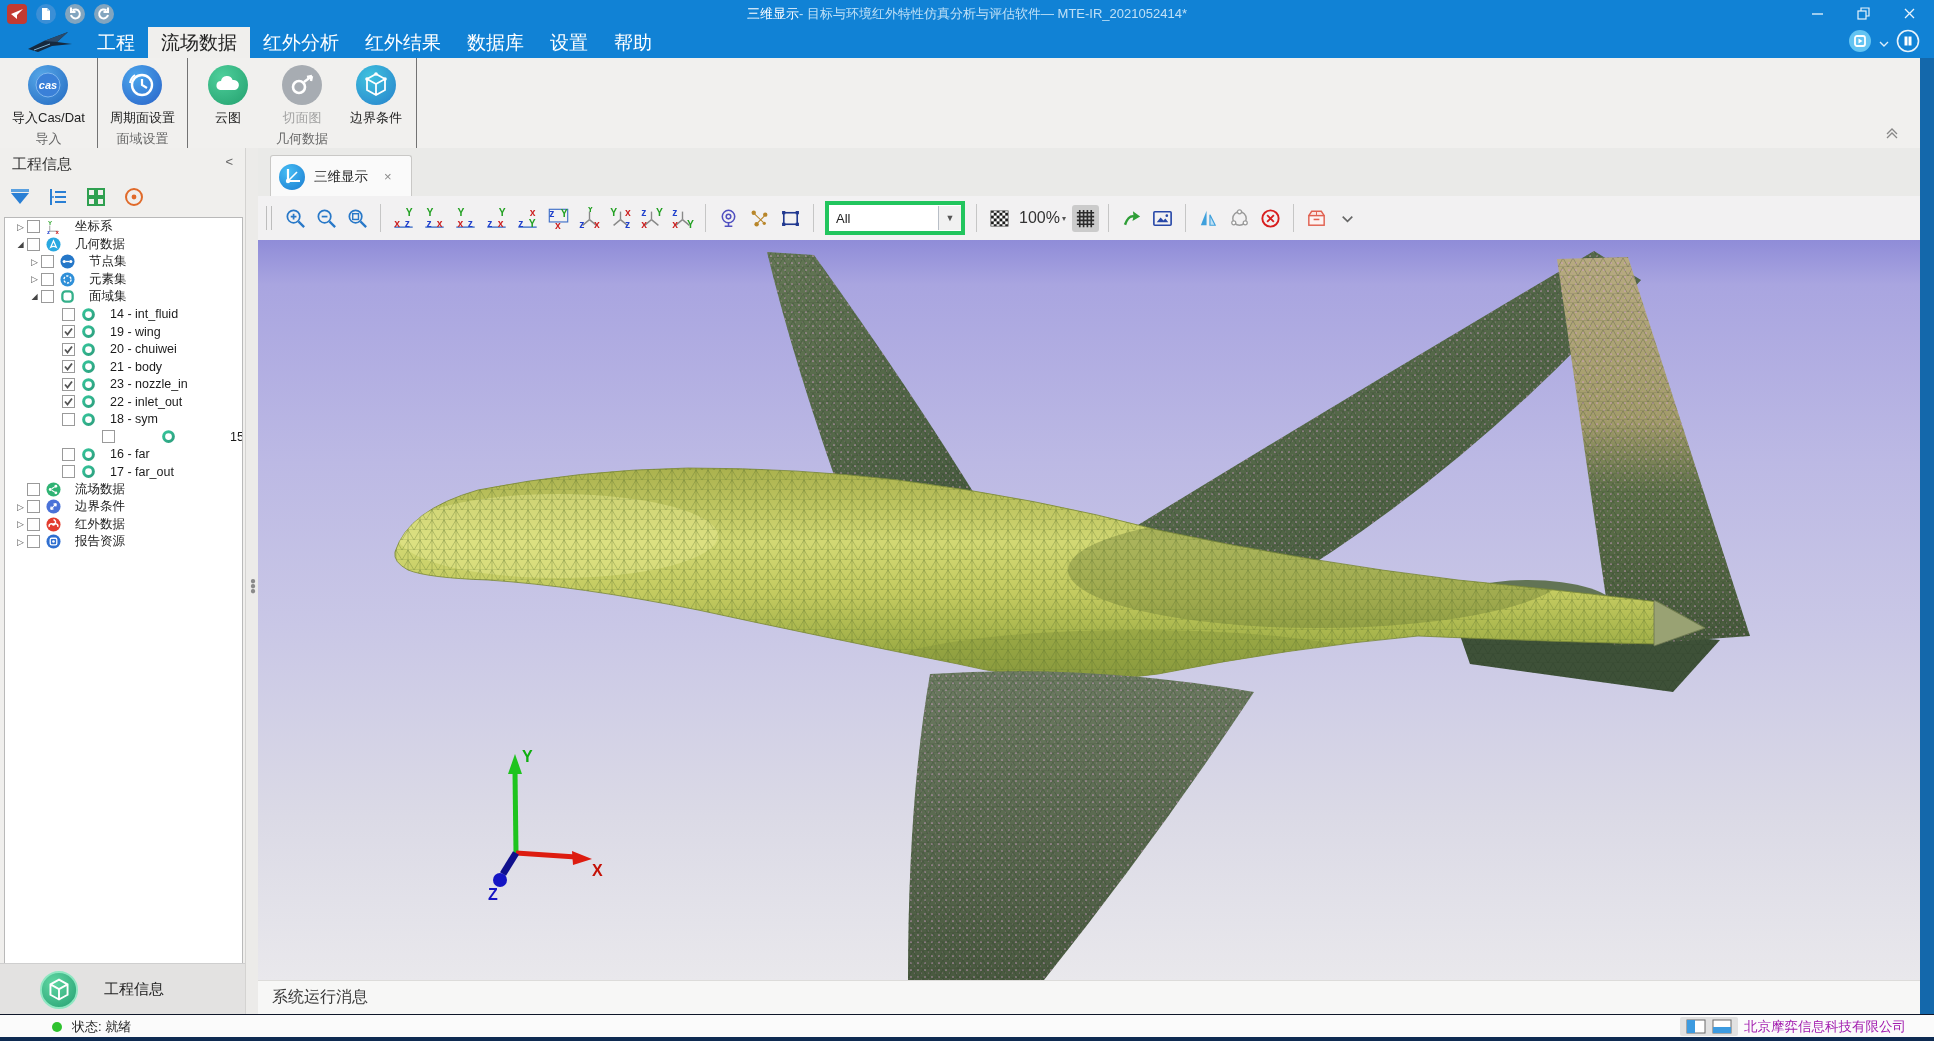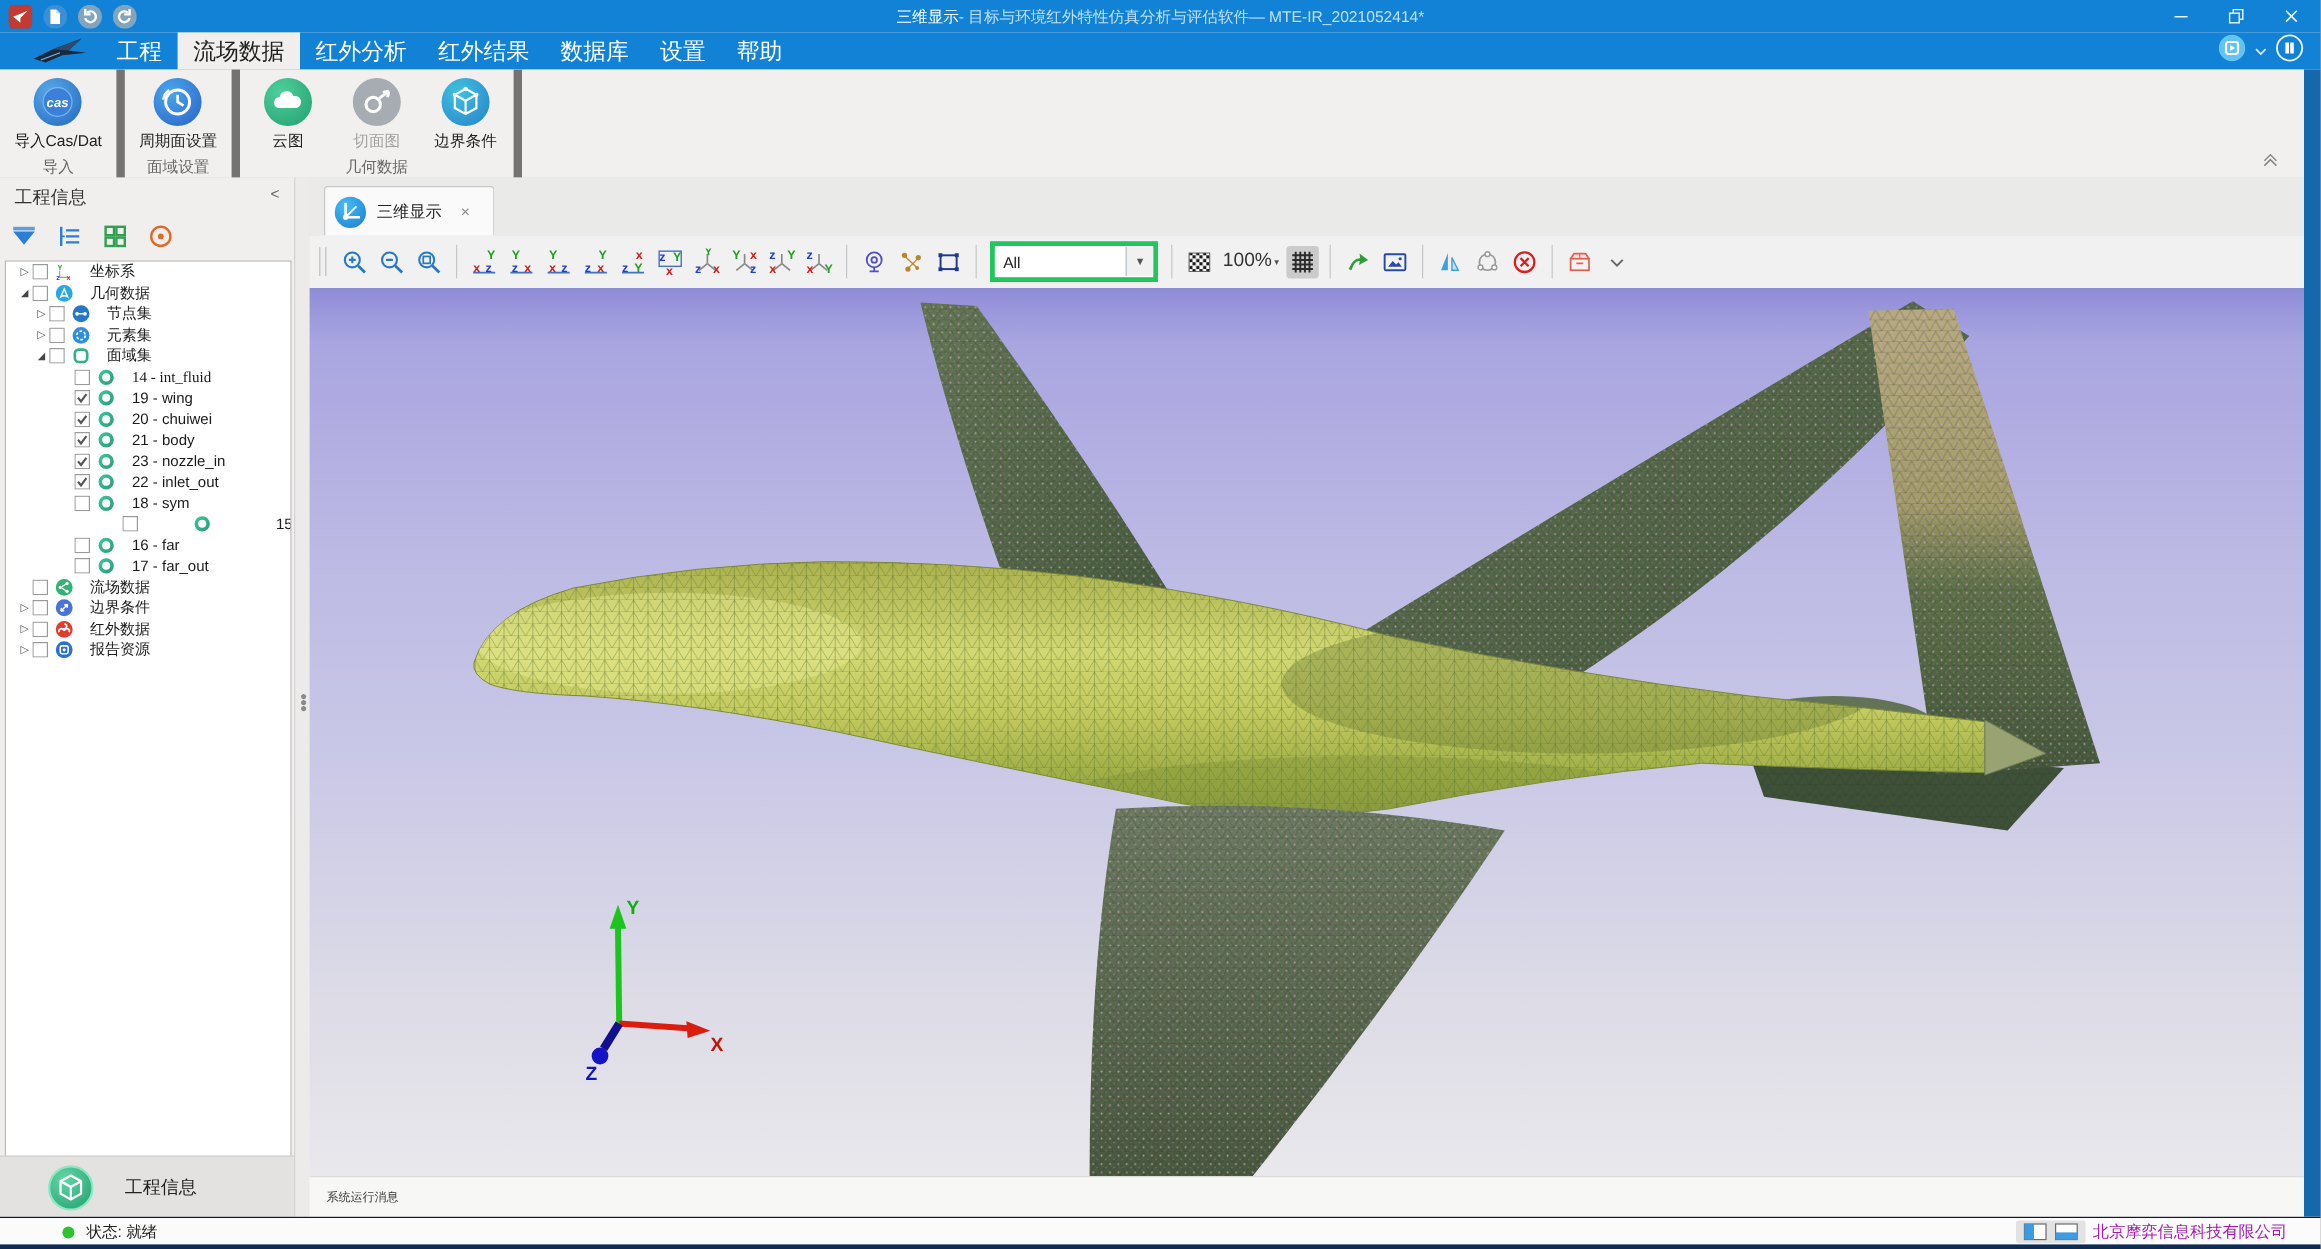--- a/index.html
+++ b/index.html
@@ -16,21 +16,21 @@
   .winbtns{position:absolute;right:14px;top:0;height:27px;display:flex;align-items:center;gap:24px;}
   .winbtns .wb{width:22px;height:22px;display:flex;align-items:center;justify-content:center;}
   
   .menubar{position:absolute;left:0;top:27px;width:1934px;height:31px;background:#1182d5;display:flex;align-items:center;}
   .applogo{width:52px;height:28px;margin-left:24px;margin-right:8px;}
   .mitem{padding:0 13px;height:31px;display:flex;align-items:center;color:#fff;font-size:19px;cursor:default;}
   .mitem.active{background:#f0efed;color:#222;}
   .menuright{position:absolute;right:14px;display:flex;align-items:center;gap:7px;}
   
   .ribbon{position:absolute;left:0;top:58px;width:1920px;height:90px;background:#f1f0ee;border-bottom:1px solid #d9d8d6;display:flex;}
-  .ribgroup{display:flex;flex-direction:column;border-right:7px solid #737373;padding:4px 8px 0 8px;}
+  .ribgroup{display:flex;flex-direction:column;border-right:1px solid #737373;padding:4px 8px 0 8px;}
   .ribbtns{display:flex;flex:1;gap:10px;align-items:flex-start;}
   .ribbtn{display:flex;flex-direction:column;align-items:center;width:max-content;min-width:56px;padding:2px 4px;cursor:default;}
   .ribbtn .rico{width:42px;height:42px;}
   .ribbtn .rlab{font-size:13px;color:#222;margin-top:3px;white-space:nowrap;}
   .ribbtn.disabled .rlab{color:#a2a2a2;}
   .ribcap{height:22px;display:flex;align-items:center;justify-content:center;font-size:13px;color:#666;}
   .ribcollapse{position:absolute;right:34px;top:128px;color:#888;font-size:12px;}
   
   .leftpanel{position:absolute;left:0;top:148px;width:245px;height:866px;background:#f0efed;}
   .lp-head{height:32px;display:flex;align-items:center;font-size:15px;color:#333;padding-left:12px;}
@@ -64,21 +64,21 @@
   .tsep{width:1px;height:28px;background:#c6c6c6;margin:0 7px;}
   .dd{width:132px;height:26px;background:#fff;border:4px solid #22c55e;display:flex;align-items:center;margin:0 4px;}
   .dd .ddtxt{flex:1;font-size:13px;color:#222;padding-left:7px;}
   .dd .ddbtn{width:22px;height:24px;border-left:1px solid #b8bec6;background:#f1f1f1;display:flex;align-items:center;justify-content:center;color:#555;font-size:9px;}
   .zoomlab{font-size:16px;color:#333;margin:0 2px 0 4px;}
   .smallcaret{font-size:8px;color:#555;margin-right:4px;}
   .viewport{position:absolute;left:258px;top:240px;width:1662px;height:740px;
             background:linear-gradient(180deg,#8f8cd8 0%,#a9a5e0 6%,#bcb9e4 30%,#c9c7e6 52%,#dbdae6 78%,#e9e8ec 100%);}
   .viewport svg{position:absolute;left:0;top:0;width:100%;height:100%;}
   .msgbar{position:absolute;left:258px;top:980px;width:1662px;height:34px;background:#f7f7f6;border-top:1px solid #dddcda;
-          display:flex;align-items:center;font-size:10px;color:#3a3a3a;padding-left:14px;box-sizing:border-box;}
+          display:flex;align-items:center;font-size:16px;color:#3a3a3a;padding-left:14px;box-sizing:border-box;}
   .rightstrip{position:absolute;left:1920px;top:58px;width:14px;height:956px;background:#1468ab;}
   
   .statusbar{position:absolute;left:0;top:1014px;width:1934px;height:23px;background:#fbfbfb;border-top:1px solid #0f172a;display:flex;align-items:center;}
   .stdot{width:10px;height:10px;border-radius:50%;background:#2ec22e;margin-left:52px;}
   .stlab{font-size:13px;color:#222;margin-left:10px;}
   .sticons{position:absolute;right:196px;display:flex;gap:6px;background:#e2e2e2;padding:2px 6px;border-radius:2px;}
   .sticons svg{width:20px;height:15px;}
   .stcompany{position:absolute;right:28px;font-size:13.5px;color:#a21caf;}
   .navybottom{position:absolute;left:0;top:1037px;width:1934px;height:4px;background:#0e2b52;}
 </style>
@@ -337,21 +337,21 @@
         <div class="trow" style="padding-left: 23px;">
           <span class="arr" style="color: rgb(68, 68, 68); font-size: 8px;">◢</span>
           <span class="cbx"><svg viewBox="0 0 13 13">
               <rect x="0.5" y="0.5" width="12" height="12" fill="#fff" stroke="#9a9a9a"></rect>
             </svg></span>
           <span class="tico"><svg viewBox="0 0 16 16">
               <rect x="2.5" y="2.5" width="11" height="11" rx="3.5" fill="none" stroke="#34b08a" stroke-width="2.4"></rect>
             </svg></span>
           <span class="tlab">面域集</span>
         </div>
-        <div class="trow" style="padding-left: 44px; font-family: Liberation Serif, serif;">
+        <div class="trow" style="padding-left: 44px;">
           <span class="arr"></span>
           <span class="cbx"><svg viewBox="0 0 13 13">
               <rect x="0.5" y="0.5" width="12" height="12" fill="#fff" stroke="#9a9a9a"></rect>
             </svg></span>
           <span class="tico"><svg viewBox="0 0 16 16">
               <defs>
                 <linearGradient id="rg" x1="0" y1="0" x2="1" y2="1">
                   <stop offset="0" stop-color="#35c49a"></stop>
                   <stop offset="1" stop-color="#2d9f7e"></stop>
                 </linearGradient>

